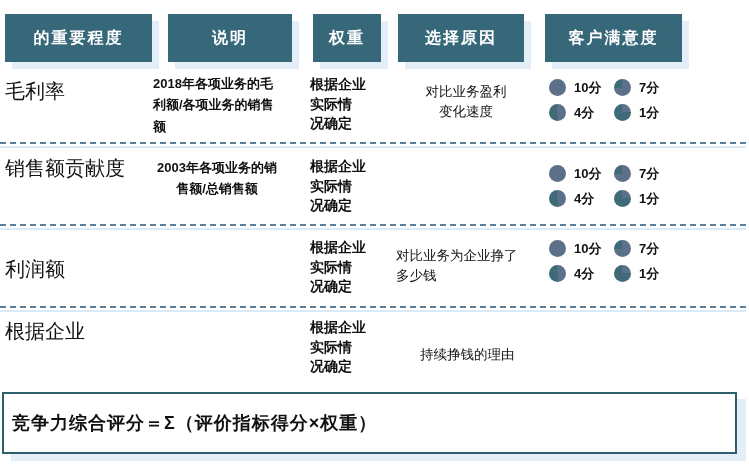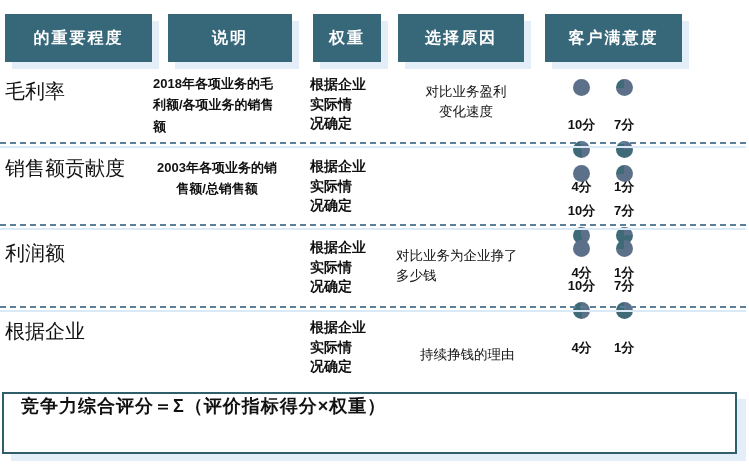--- a/index.html
+++ b/index.html
@@ -36,42 +36,42 @@
   
   .cell{position:absolute;white-space:pre-line;}
   .indicator{font-size:20px;font-weight:normal;left:5px;}
   .desc{left:153px;width:128px;font-size:13px;font-weight:bold;line-height:1.65;}
   .weight{left:310px;width:74px;font-size:14px;font-weight:bold;line-height:1.4;text-align:left;}
   .reason{left:396px;width:140px;font-size:13.5px;line-height:1.45;}
   .center{text-align:center;}
 
   
   .scores{position:absolute;left:549px;display:grid;grid-template-columns:65px auto;row-gap:7px;}
-  .score{display:flex;align-items:center;gap:20px;flex-direction:column;}
+  .score{display:flex;gap:8px;}
   .slabel{font-size:13px;font-weight:bold;}
   .ball{width:17px;height:17px;border-radius:50%;flex:0 0 auto;}
   .ball.full{background:var(--ball-slate);}
   .ball.quarter{background:conic-gradient(var(--ball-slate) 0 270deg,var(--ball-teal) 270deg 360deg);}
   .ball.half{background:conic-gradient(var(--ball-slate) 0 180deg,var(--ball-teal) 180deg 360deg);}
   .ball.three-quarter{background:conic-gradient(var(--ball-slate) 0 90deg,var(--ball-teal) 90deg 360deg);}
 
   
   .divider{
     position:absolute;left:0;width:746px;height:6px;
     border-top:2px dashed var(--divider-dash);
     border-bottom:2px solid var(--divider-light);
   }
 
   
   .formula-box{
     position:absolute;left:2px;top:392px;width:735px;height:62px;
     border:2px solid var(--formula-border);
     background:#ffffff;
     box-shadow:9px 7px 0 var(--shadow);
-    display:flex;align-items:flex-start;padding-left:9px;
+    display:flex;align-items:center;
   }
   .formula-text{font-size:18px;font-weight:bold;padding-left:8px;letter-spacing:1px;}
 </style>
 </head>
 <body>
 
 <div class="stage">
 
   <div class="hblock h1">
       <span>的重要程度</span>
@@ -137,21 +137,21 @@
         <span class="ball half"></span>
         <span class="slabel">4分</span>
       </span>
     <span class="score">
         <span class="ball three-quarter"></span>
         <span class="slabel">1分</span>
       </span>
   </div>
   <div class="divider" style="top:224px;"></div>
 
-  <div class="cell indicator" style="top:240px;">利润额</div>
+  <div class="cell indicator" style="top:256px;">利润额</div>
   <div class="cell weight" style="top:238px;">根据企业
 实际情
 况确定</div>
   <div class="cell reason" style="top:246px;">对比业务为企业挣了
 多少钱</div>
   <div class="scores" style="top:240px;">
     <span class="score">
         <span class="ball full"></span>
         <span class="slabel">10分</span>
       </span>

